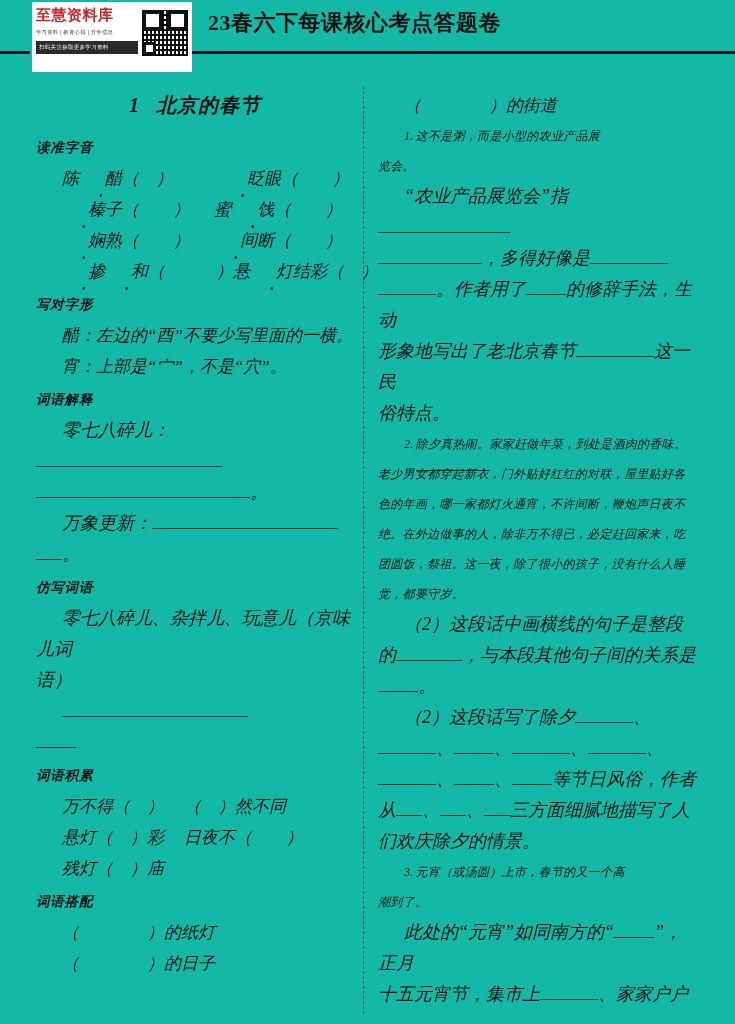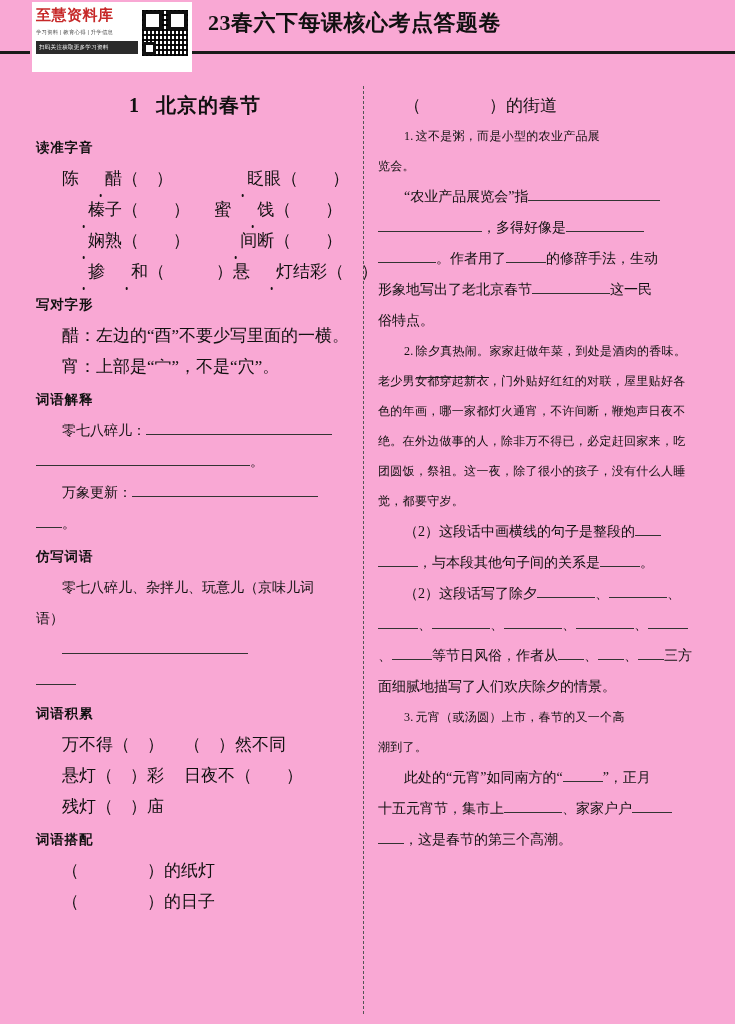--- a/index.html
+++ b/index.html
@@ -3,21 +3,21 @@
 <meta charset="utf-8">
 <style>
   * { box-sizing: border-box; margin: 0; padding: 0; }
   html, body {
     width: 735px; height: 1024px;
     background: #ffffff;
     font-family: "Liberation Serif", "DejaVu Serif", serif;
     color: #111;
     overflow: hidden;
   }
-  .page { position: relative; width: 735px; height: 1024px; background:#f9a8d4; }
+  .page { position: relative; width: 735px; height: 1024px; background:#14b8a6; }
 
   
   .header { position: relative; height: 78px; }
   .logo-block {
     position: absolute; left: 32px; top: 2px;
     width: 160px; height: 70px;
     background: #fff;
     display: flex; flex-direction: column; align-items: flex-start;
     padding: 4px 0 0 4px;
     z-index: 5;
@@ -66,21 +66,21 @@
   }
   .hdr-rule {
     position: absolute; left: 0; right: 0; top: 51px;
     height: 3px; background: #1a1a1a;
   }
   .hdr-rule2 {
     position:absolute; left:0; width:30px; top:51px; height:3px; background:#1a1a1a;
   }
 
   
-  .body-area { position: relative; height: 946px; }
+  .body-area { position: relative; height: 946px; font-style: italic; }
   .divider {
     position: absolute; left: 363px; top: 8px; bottom: 10px;
     border-left: 1.3px dashed #555;
   }
   .col {
     position: absolute; top: 6px; width: 318px;
   }
   .col-left  { left: 36px; }
   .col-right { left: 378px; }
 
@@ -92,21 +92,21 @@
   .doc-title .num { margin-right: 16px; }
 
   h3.sec {
     font-size: 13.5px; font-weight: bold; margin: 9px 0 6px 0;
     letter-spacing: .8px;
     font-family: "Liberation Sans","DejaVu Sans",sans-serif;
   }
 
   .line { font-size: 17px; line-height: 31px; white-space: nowrap; }
   .line.indent { text-indent: 26px; }
-  .wrapline { font-size: 14px; line-height: 31px; }
+  .wrapline { font-size: 18px; line-height: 31px; }
   .wrapline.indent { text-indent: 26px; }
 
   
   .dotw { position: relative; display: inline-block; }
   .dotw::after {
     content: ""; position: absolute; left: 50%; bottom: -3px;
     transform: translateX(-50%);
     width: 2.6px; height: 2.6px; border-radius: 50%; background: #111;
   }
   .paren { letter-spacing: 0; }

